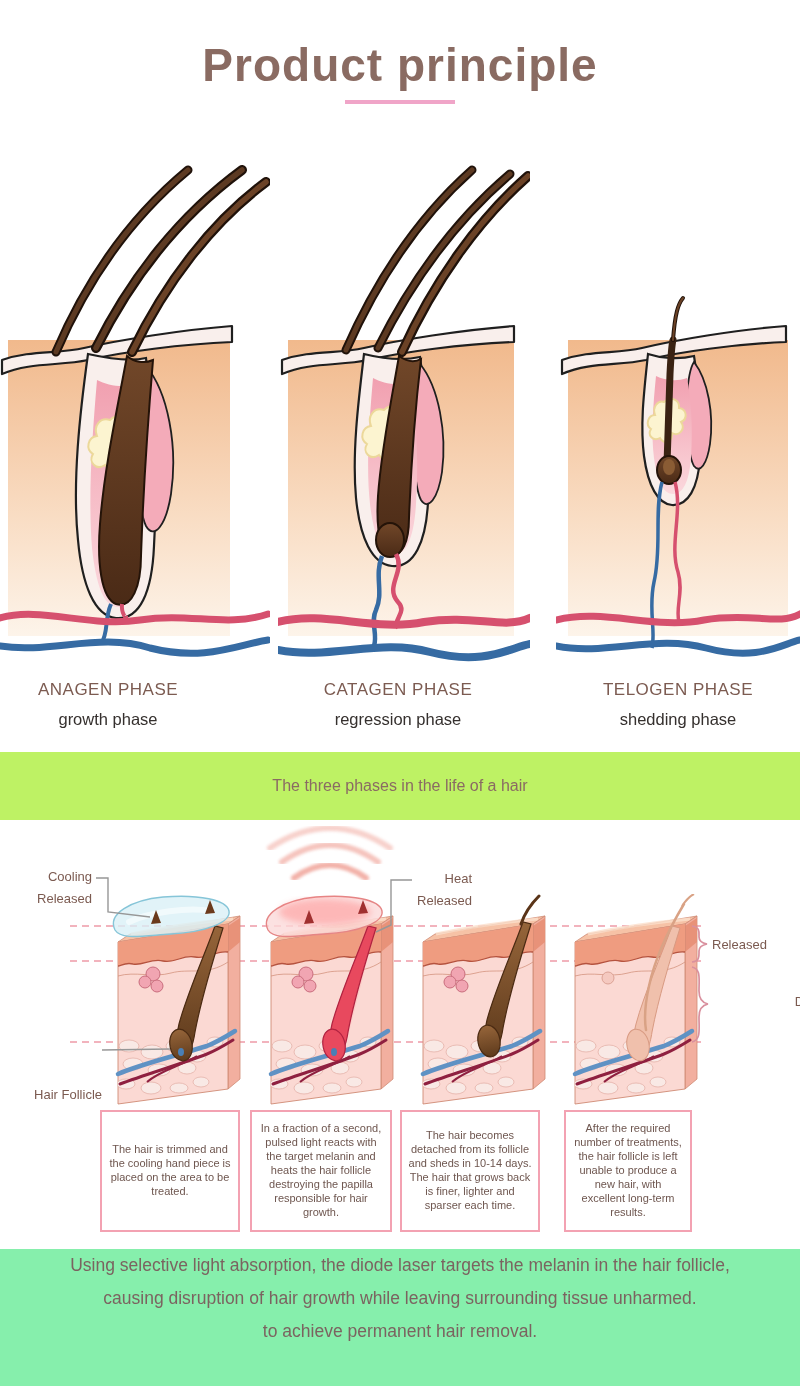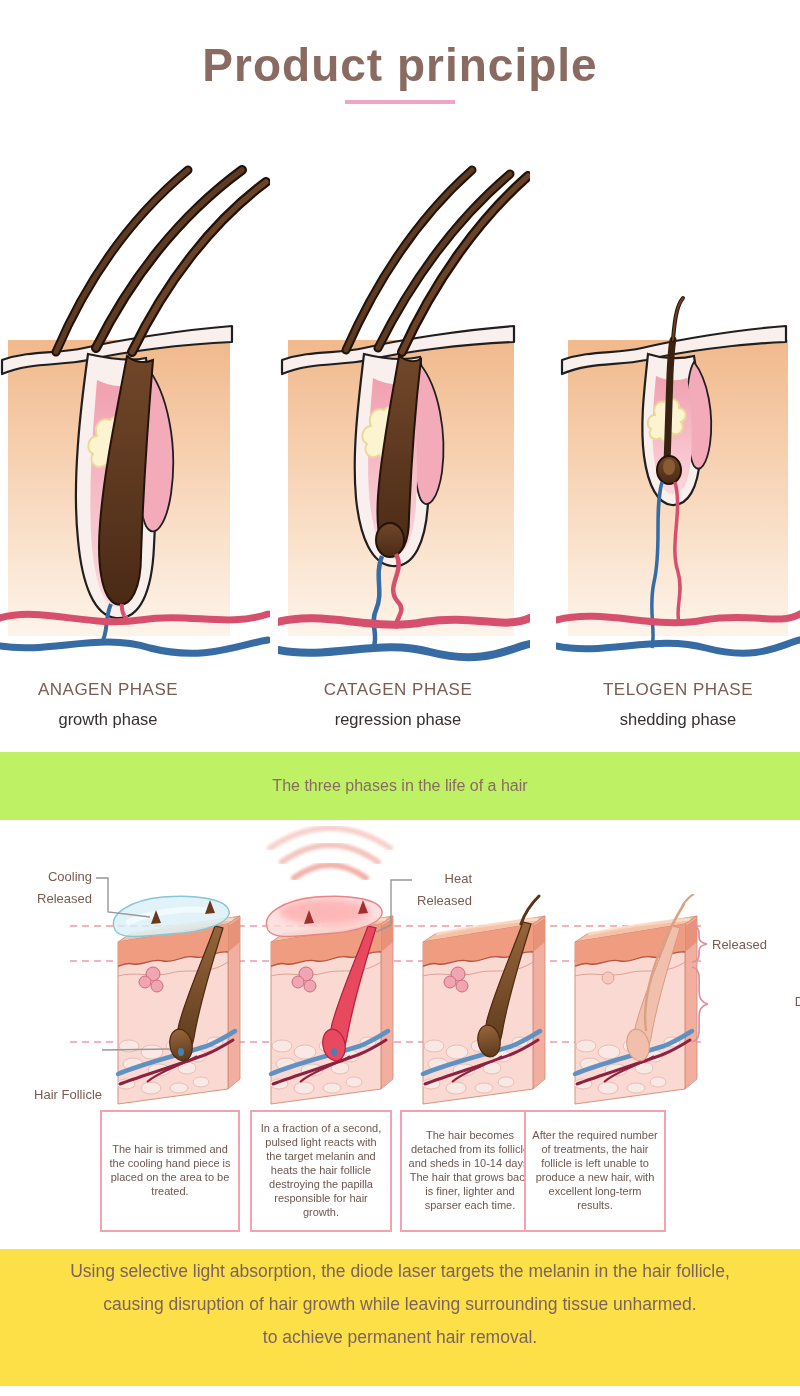--- a/index.html
+++ b/index.html
@@ -11,22 +11,22 @@
   .title-underline{position:absolute;top:96px;left:345px;width:110px;height:4px;background:#f0a5c8;}
   .phase{position:absolute;top:676px;width:220px;text-align:center;}
   .phase .name{font-size:17px;letter-spacing:.5px;color:#7c5b51;}
   .phase .sub{font-size:16.5px;color:#35302e;margin-top:10px;}
   .band{position:absolute;top:748px;left:0;width:800px;height:68px;background:#bef264;
     display:flex;align-items:center;justify-content:center;font-size:16px;color:#8a6a63;}
   .plabel{position:absolute;font-size:13px;color:#7b5a50;text-align:right;line-height:22px;z-index:5;}
   .step-box{position:absolute;top:1106px;height:122px;border:2px solid #f3a2b2;background:#fff;
     box-sizing:border-box;display:flex;align-items:center;justify-content:center;text-align:center;
     font-size:11px;line-height:1.26;color:#6e564f;padding:3px 6px;z-index:5;}
-  .footer{position:absolute;top:1245px;left:0;width:800px;height:137px;background:#fde047;
-    text-align:center;color:#7b6360;font-size:17.5px;box-sizing:border-box;padding-top:6px;overflow:hidden;}
+  .footer{position:absolute;top:1245px;left:0;width:800px;height:137px;background:#86efac;
+    text-align:center;color:#7b6360;font-size:17.5px;box-sizing:border-box;overflow:hidden;}
   .footer p{margin:0;line-height:33px;}
   .z1{z-index:1}.z2{z-index:2}.z3{z-index:3}
 </style>
 </head>
 <body>
 
 <div id="page">
 
   <svg width="0" height="0" style="position:absolute" aria-hidden="true">
     <defs>
@@ -259,21 +259,21 @@
 
   <div class="step-box" style="left:250px;width:142px">
     <span>In a fraction of a second, pulsed light reacts with the target melanin and heats the hair follicle destroying the papilla responsible for hair growth.</span>
   </div>
   <div class="step-box" style="left:100px;width:140px">
     <span>The hair is trimmed and the cooling hand piece is placed on the area to be treated.</span>
   </div>
   <div class="step-box" style="left:400px;width:140px">
     <span>The hair becomes detached from its follicle and sheds in 10-14 days. The hair that grows back is finer, lighter and sparser each time.</span>
   </div>
-  <div class="step-box" style="left:524px;width:142px">
+  <div class="step-box" style="left:564px;width:128px">
     <span>After the required number of treatments, the hair follicle is left unable to produce a new hair, with excellent long-term results.</span>
   </div>
 
   <div class="footer">
     <p>Using selective light absorption, the diode laser targets the melanin in the hair follicle,</p>
     <p>causing disruption of hair growth while leaving surrounding tissue unharmed.</p>
     <p>to achieve permanent hair removal.</p>
   </div>
 
 </div>

